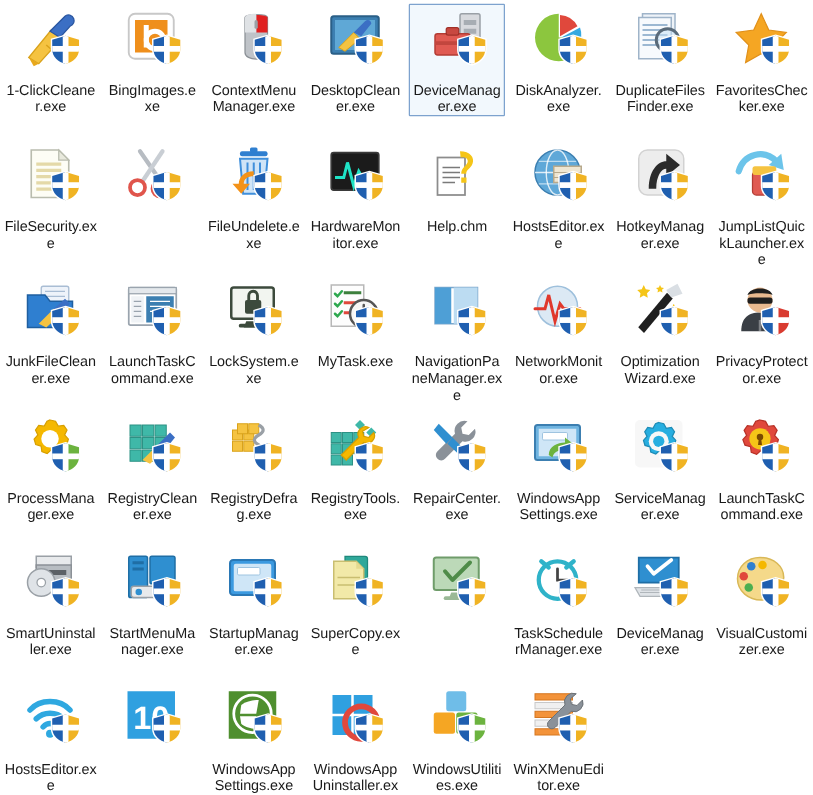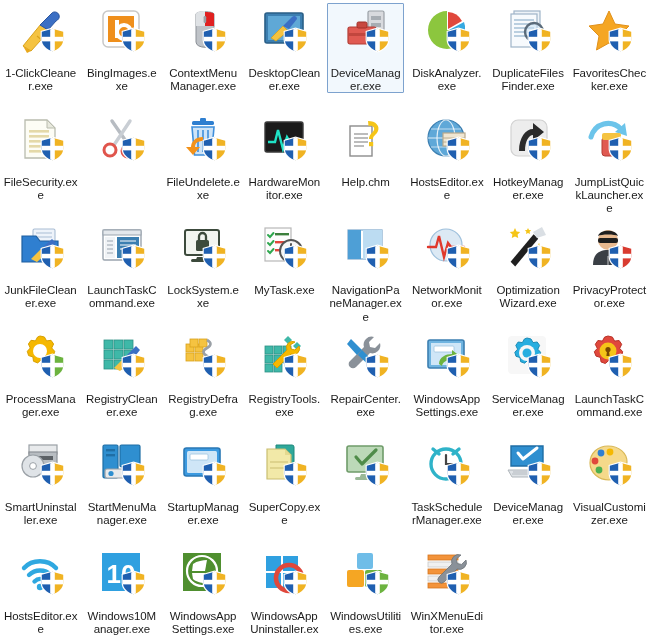--- a/index.html
+++ b/index.html
@@ -1147,21 +1147,20 @@
             </clipPath>
     <g clip-path="url(#clip23_21)">
       <rect x="0" y="0" width="12" height="25" fill="#1f5fb0"></rect>
       <rect x="12" y="0" width="13" height="25" fill="#f0b323"></rect>
       <rect x="9.8" y="0" width="4.4" height="25" fill="#ffffff"></rect>
       <rect x="0" y="9.4" width="25" height="4.4" fill="#ffffff"></rect>
     </g>
   </g>
         </svg>
       </div>
-      <div class="label">Windows10Manager.exe</div>
     </div>
     <div class="cell">
       <div class="iconwrap">
         <svg viewBox="0 0 48 48" xmlns="http://www.w3.org/2000/svg">
           <g transform="translate(2,2)">
     <rect x="2" y="2" width="38" height="38" fill="#4f8f2f"></rect>
     <circle cx="21" cy="20" r="15" fill="none" stroke="#ffffff" stroke-width="2.2"></circle>
     <path d="M12 13 C16 10 22 9 26 9 L24 20 L11 20 Z" fill="#ffffff"></path>
     <path d="M11 22 h13 l-2 10 c-4-.5-8-2-10-4 Z" fill="#ffffff"></path>
     <path d="M26 22 h5 c0 5-2 8-5 10 Z" fill="#ffffff"></path>

